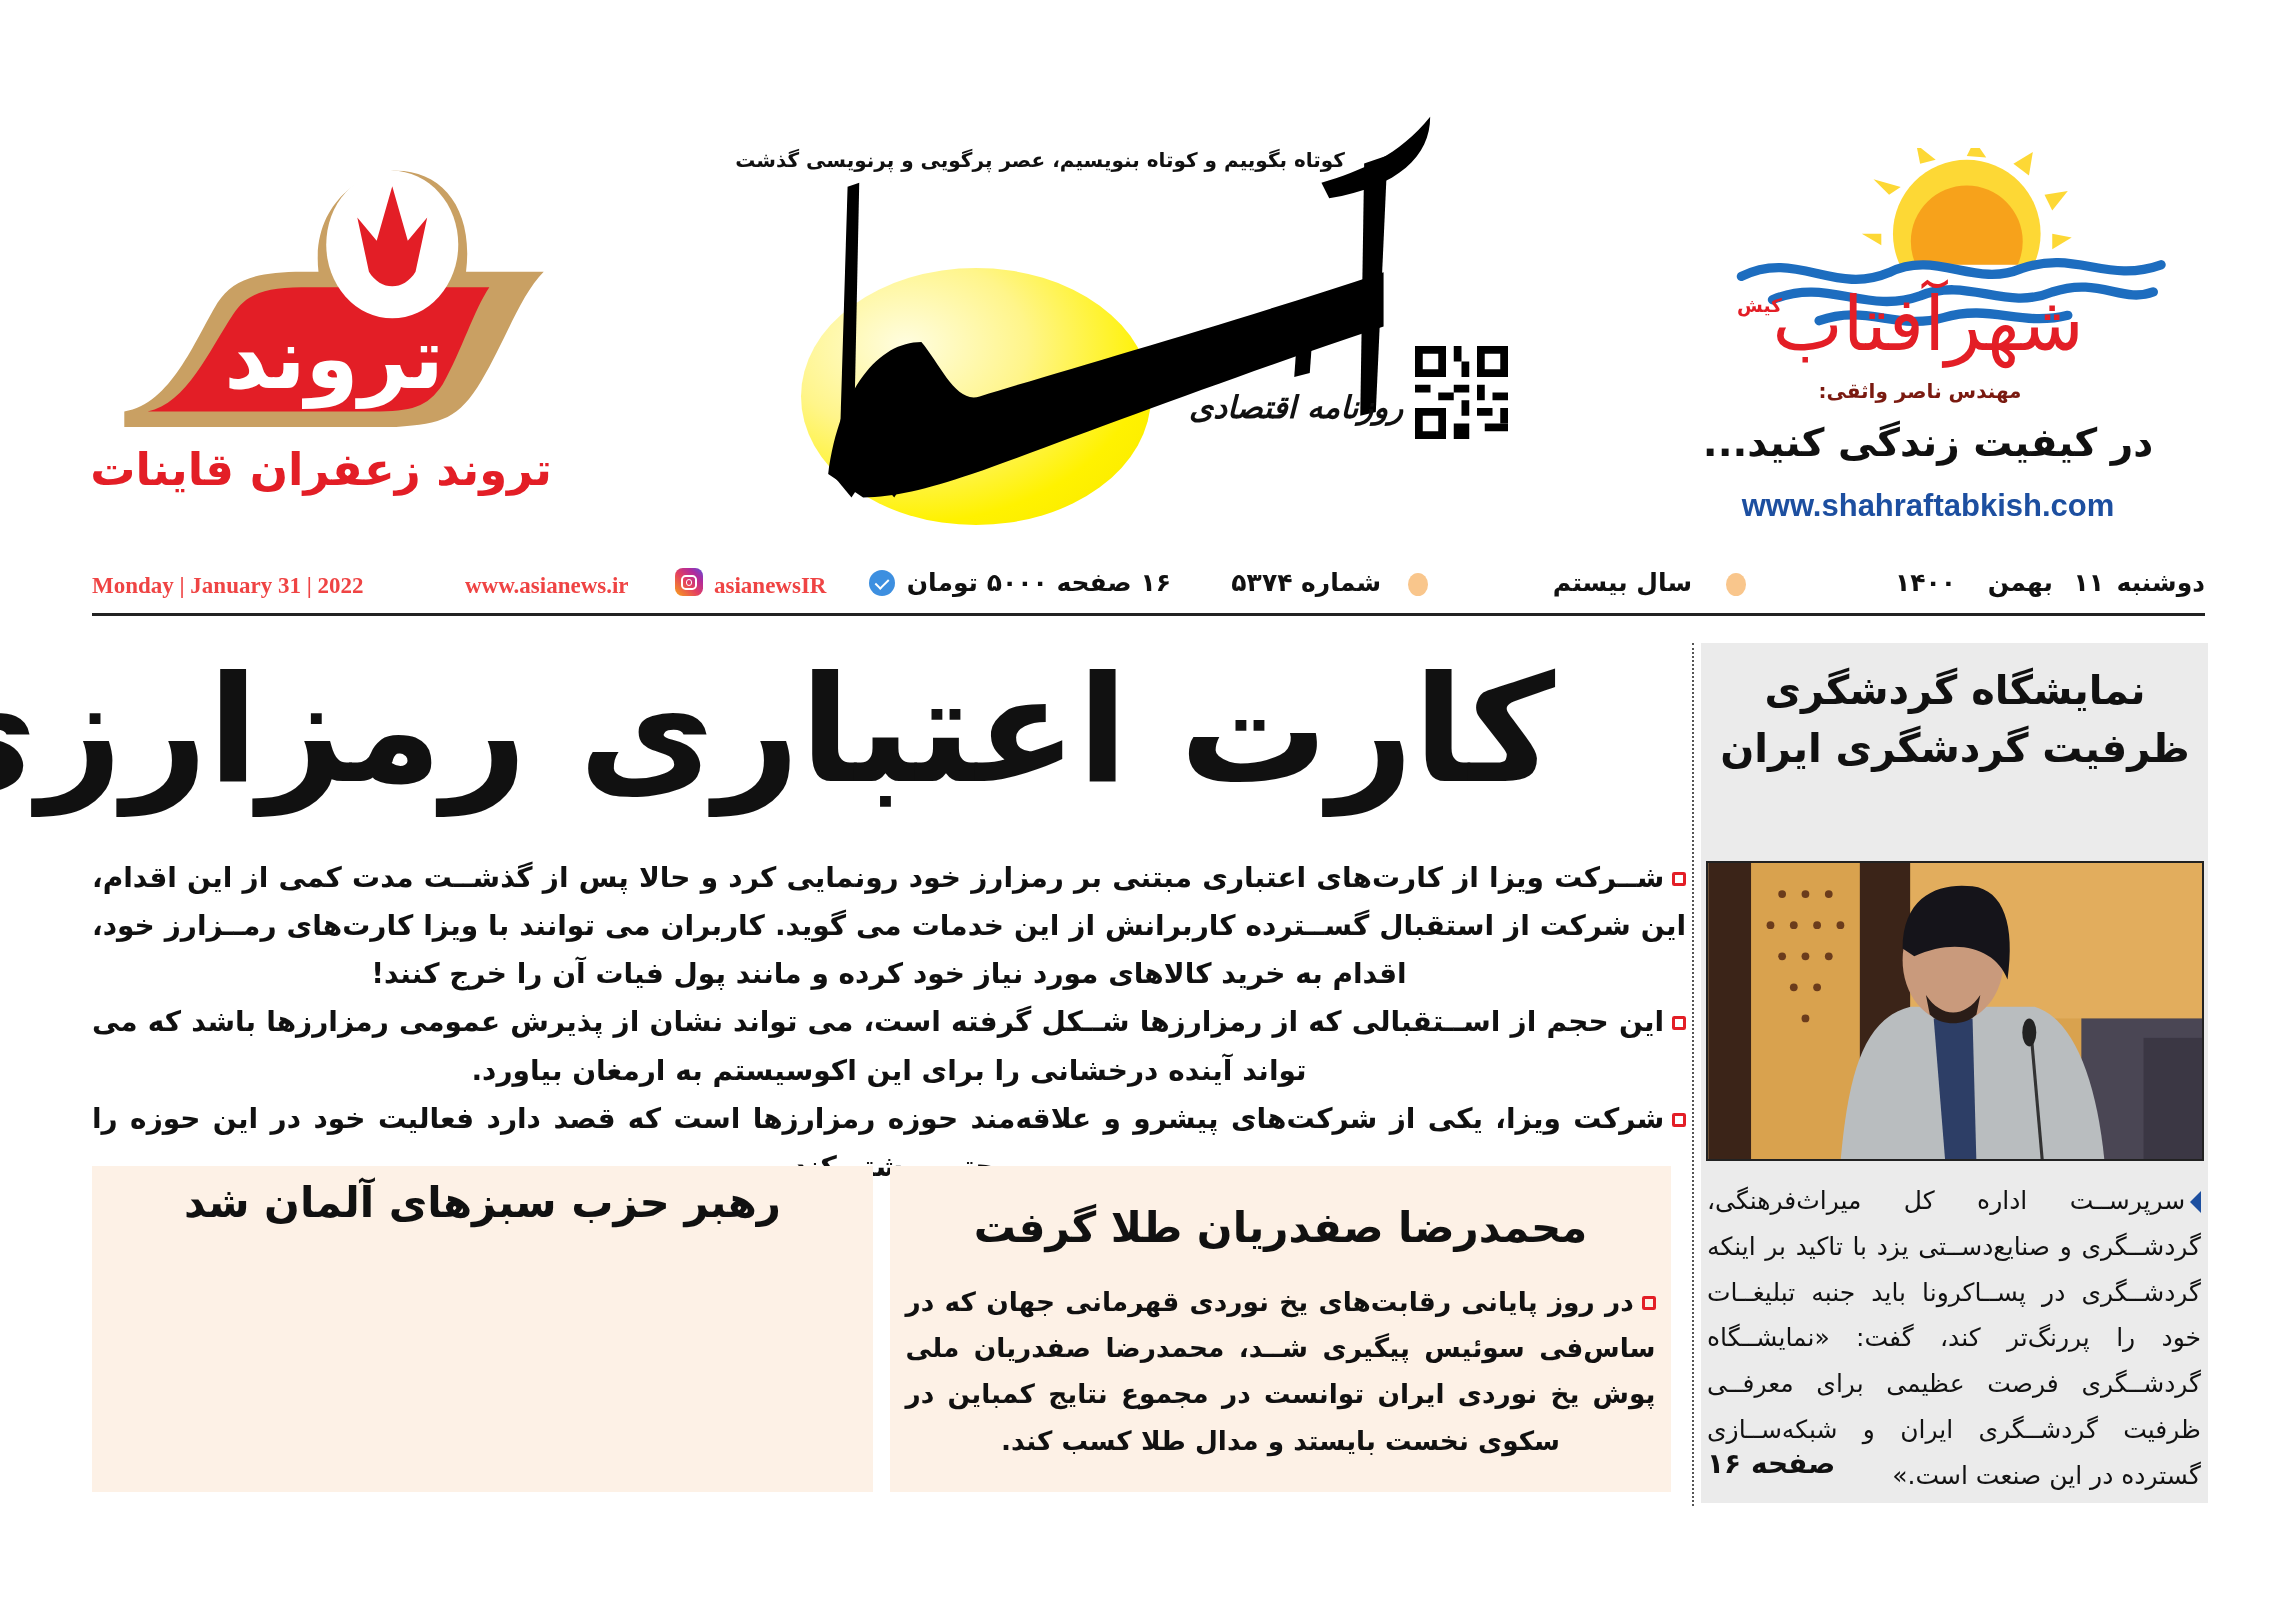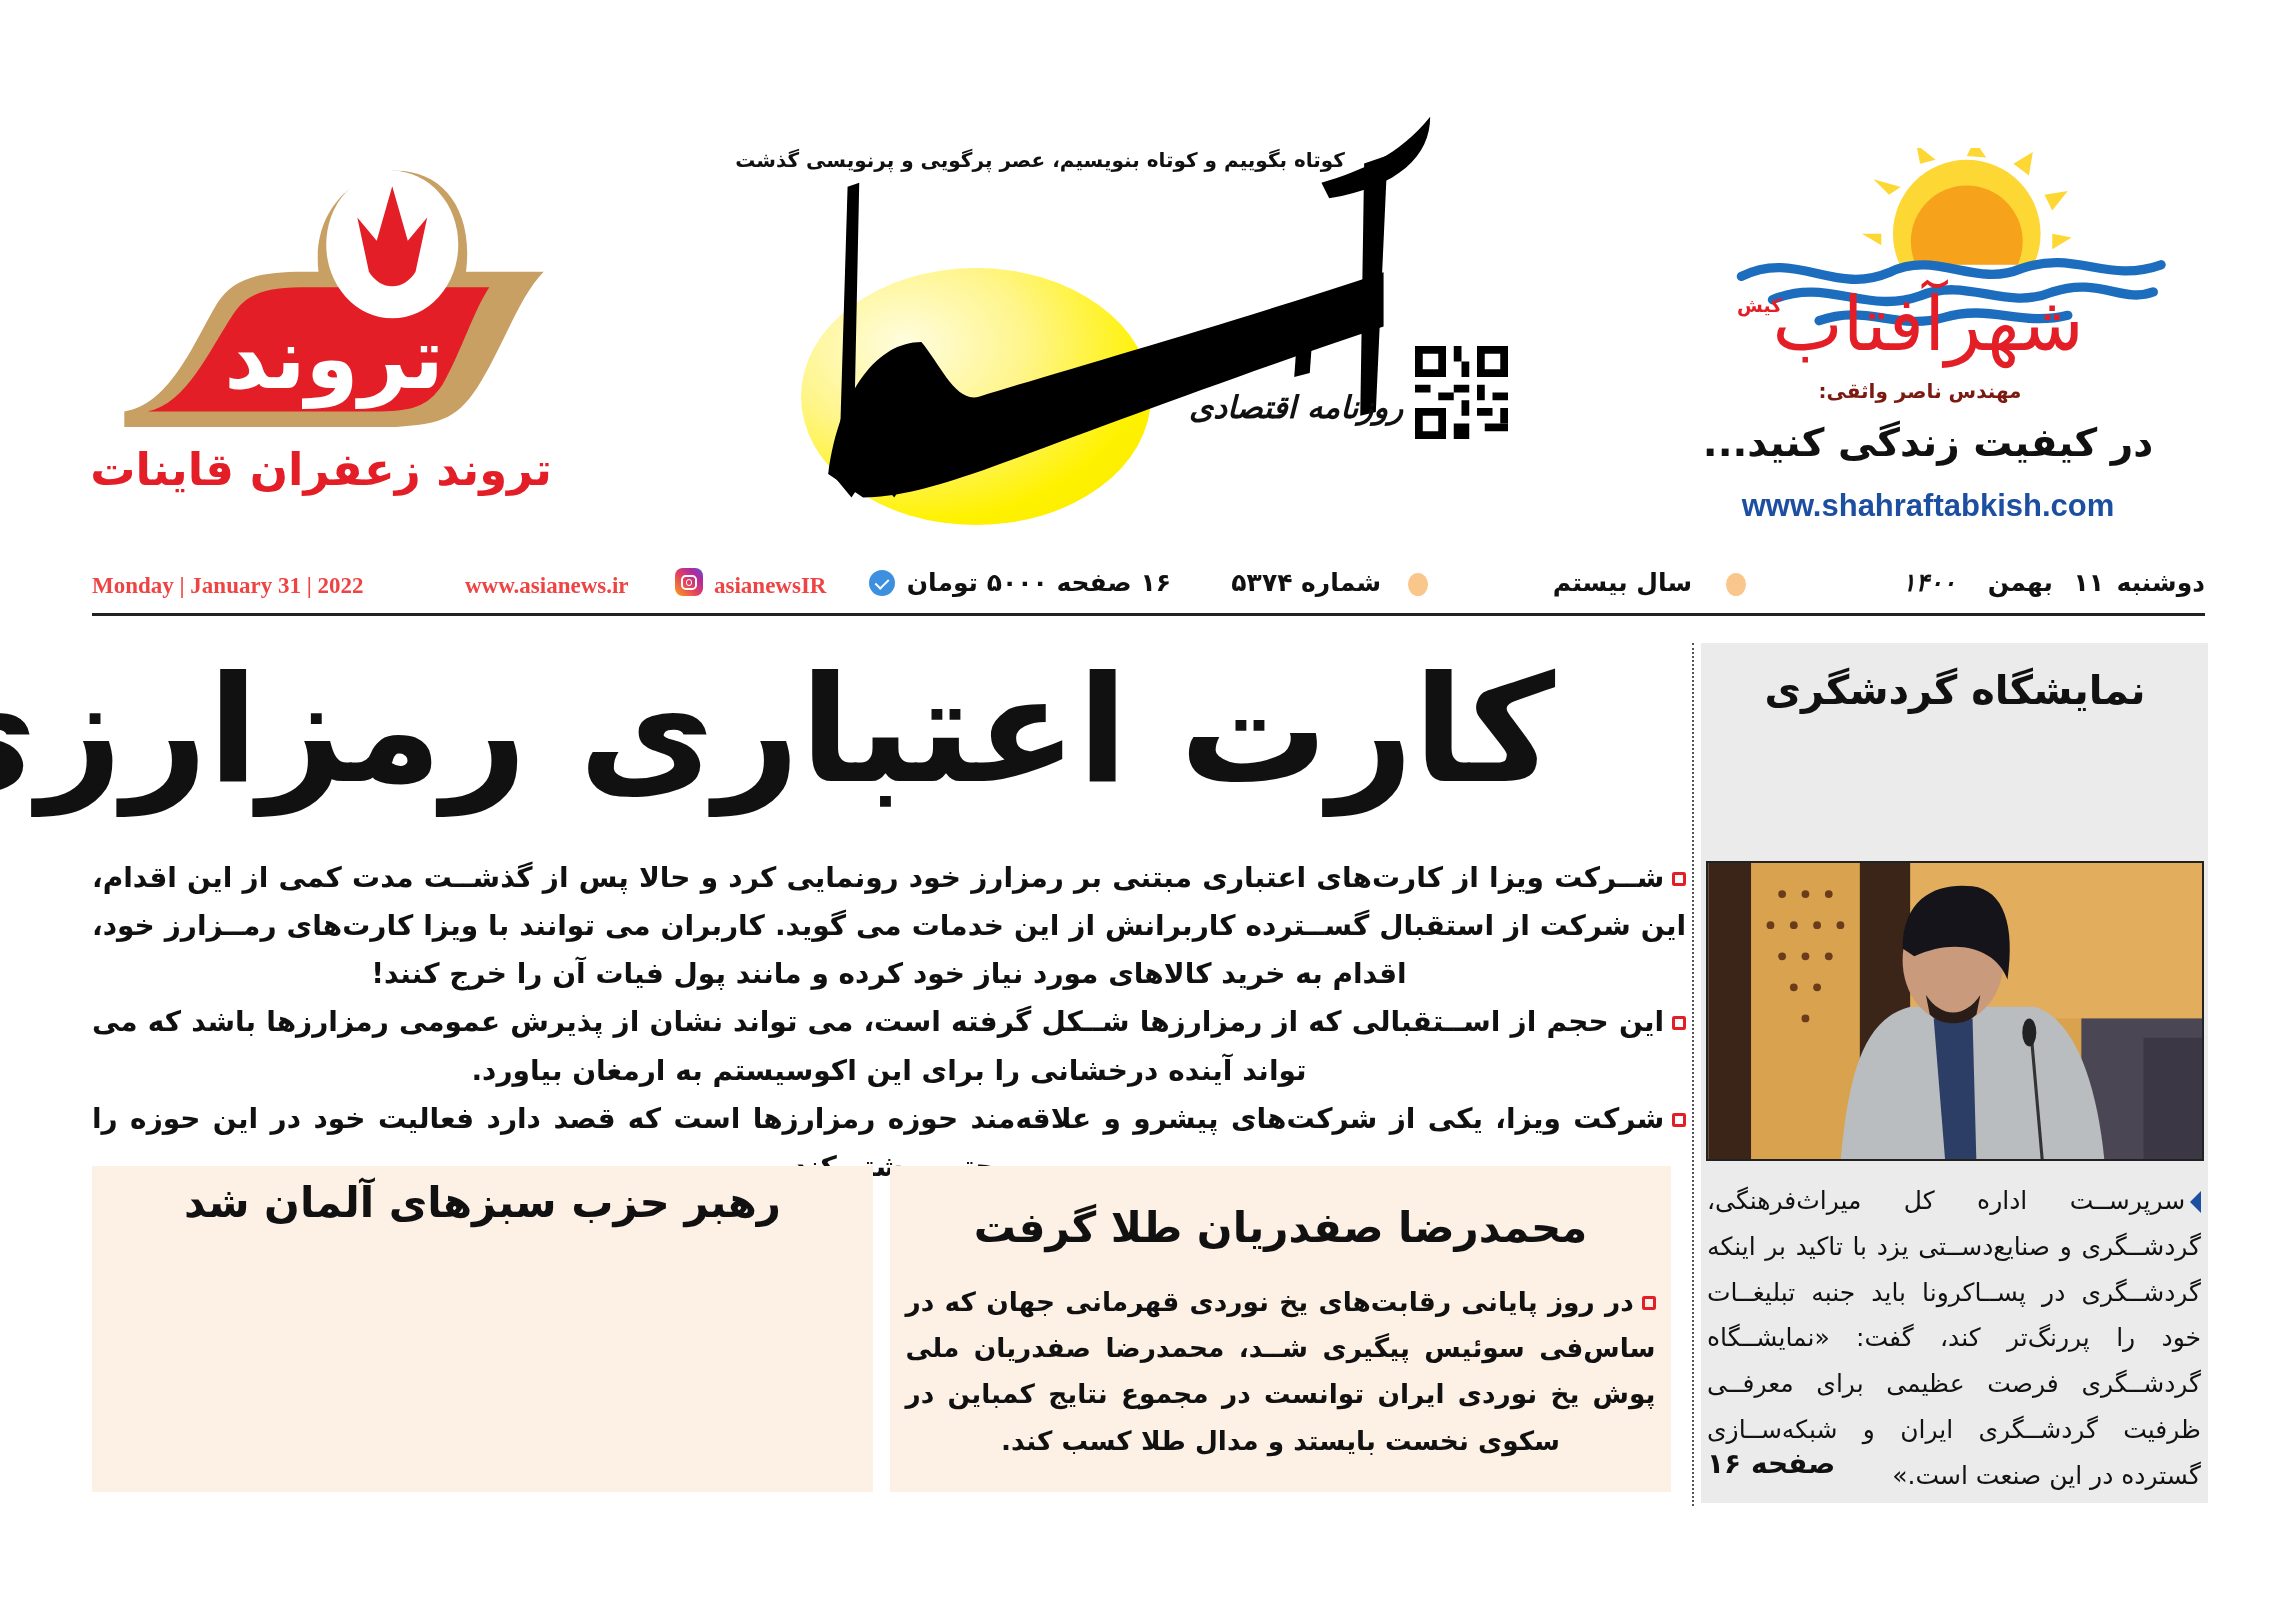--- a/index.html
+++ b/index.html
@@ -133,21 +133,21 @@
 <div class="abs adv-right-title rtl">شهرآفتاب</div>
 <div class="abs adv-right-kish rtl">کیش</div>
 <div class="abs adv-right-eng rtl">مهندس ناصر واثقی:</div>
 <div class="abs adv-right-slogan rtl">در کیفیت زندگی کنید...</div>
 <div class="abs adv-right-url">www.shahraftabkish.com</div>
 
 <div class="abs infobar">
   <span class="info-item rtl" style="right:0px;">دوشنبه</span>
   <span class="info-item" style="right:101px;">۱۱</span>
   <span class="info-item rtl" style="right:152px;">بهمن</span>
-  <span class="info-item" style="right:249px;font-style:italic;">۱۴۰۰</span>
+  <span class="info-item" style="right:249px;">۱۴۰۰</span>
   <span class="dot" style="right:459px;"></span>
   <span class="info-item rtl" style="right:513px;">سال بیستم</span>
   <span class="dot" style="right:777px;"></span>
   <span class="info-item rtl" style="right:824px;">شماره ۵۳۷۴</span>
   <span class="info-item rtl" style="right:1034px;">۱۶ صفحه ۵۰۰۰ تومان</span>
   <span class="verified" style="left:777px;"></span>
   <span class="info-eng" style="left:622px;">asianewsIR</span>
   <span class="insta" style="left:583px;"></span>
   <span class="info-eng" style="left:373px;">www.asianews.ir</span>
   <span class="info-eng" style="left:0px;">Monday | January 31 | 2022</span>
@@ -171,20 +171,21 @@
 <div class="abs box" style="left:92px; top:1166px; width:781px; height:326px;">
   <div class="box-title rtl" style="margin-top:7.8px;">
     <div>رهبر حزب سبزهای آلمان شد</div>
   </div>
 </div>
 
 <div class="abs sidecol"></div>
 <div class="abs sidecol-border"></div>
 <div class="abs side-title rtl">
   <div>نمایشگاه گردشگری</div>
+  <div>ظرفیت گردشگری ایران</div>
 </div>
 <div class="abs photo">
   <svg width="498" height="300" viewBox="0 0 640 386">
     <rect width="640" height="386" fill="#d9a24e"></rect>
     <rect x="0" y="0" width="55" height="386" fill="#3b2418"></rect>
     <rect x="195" y="0" width="65" height="386" fill="#3b2418"></rect>
     <rect x="260" y="0" width="380" height="200" fill="#e2ad5d"></rect>
     <g fill="#6b3c1c">
       <circle cx="95" cy="40" r="5"></circle>
         <circle cx="125" cy="40" r="5"></circle>

